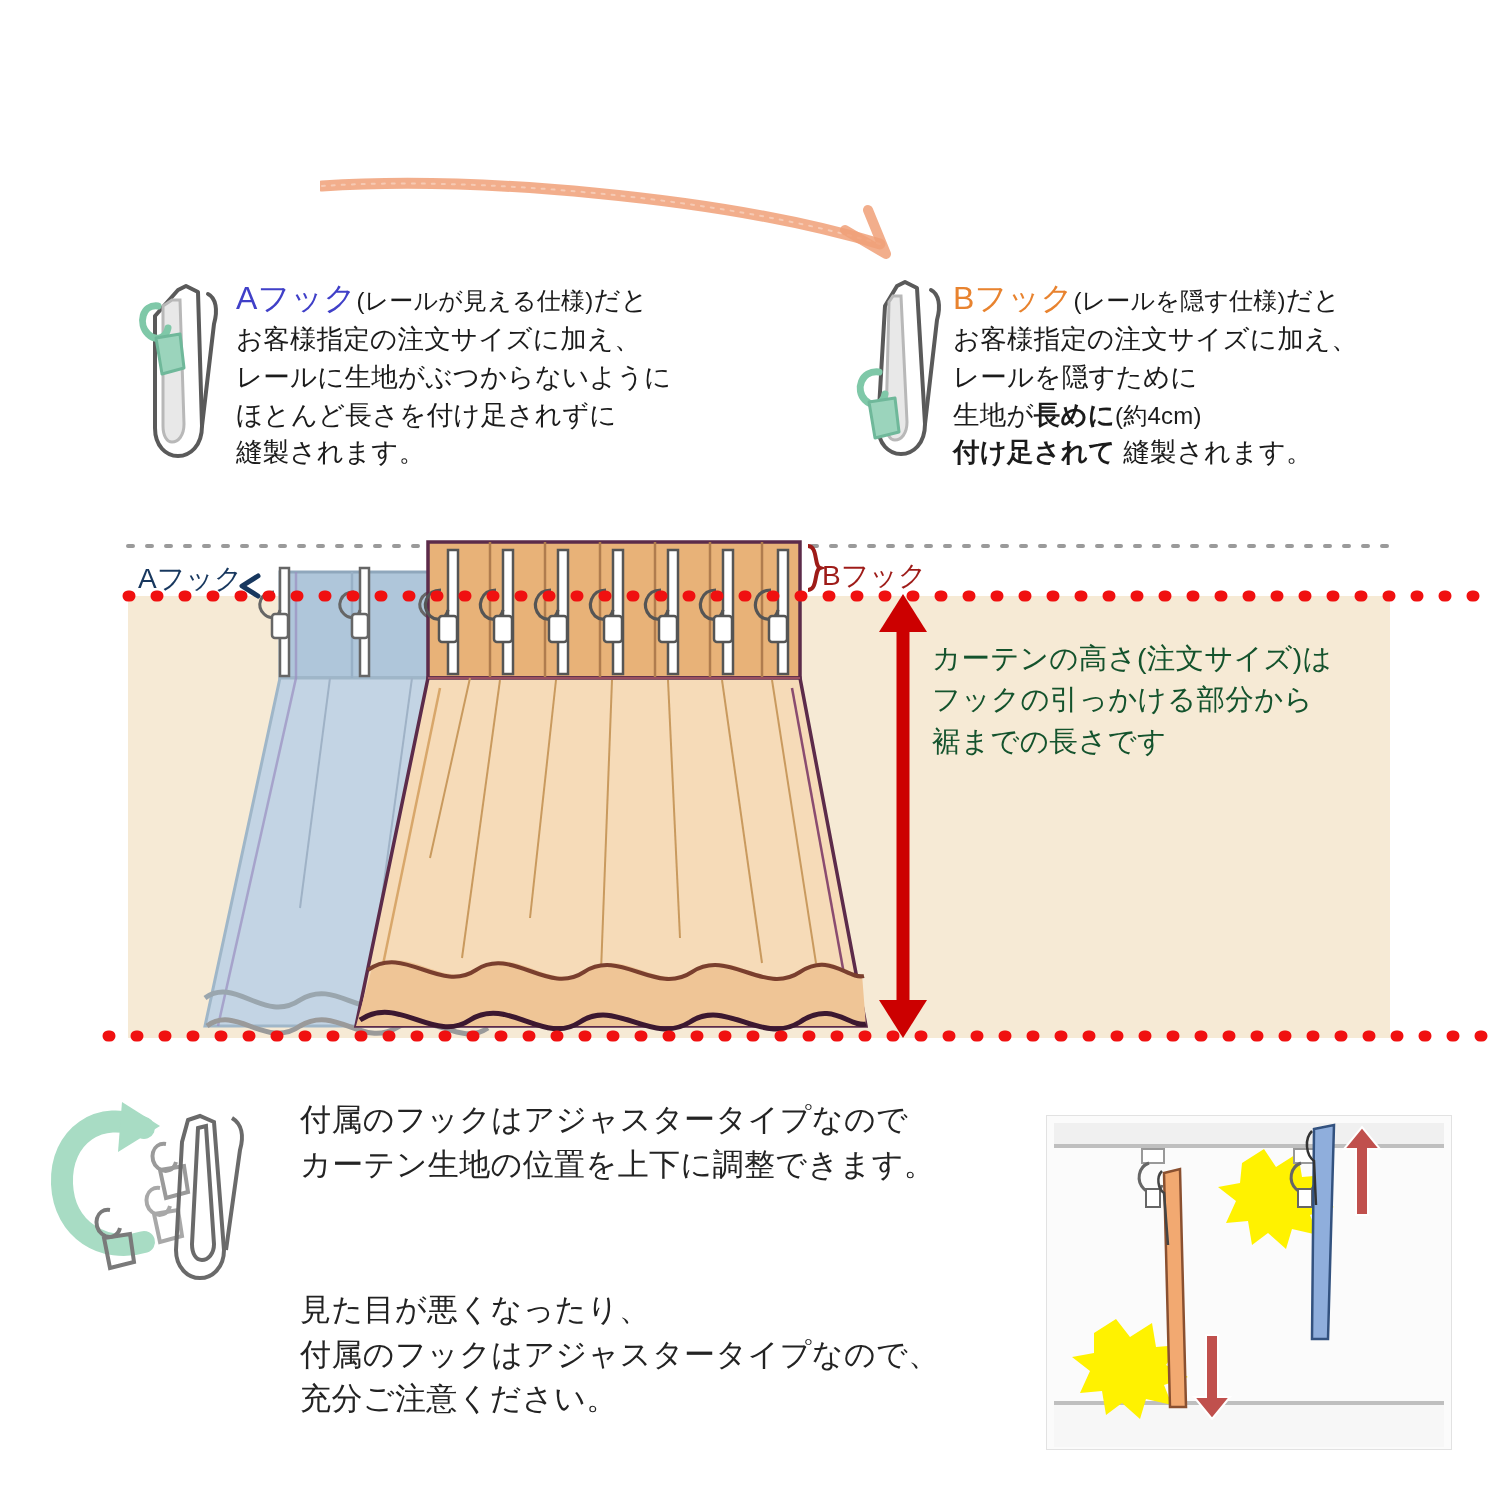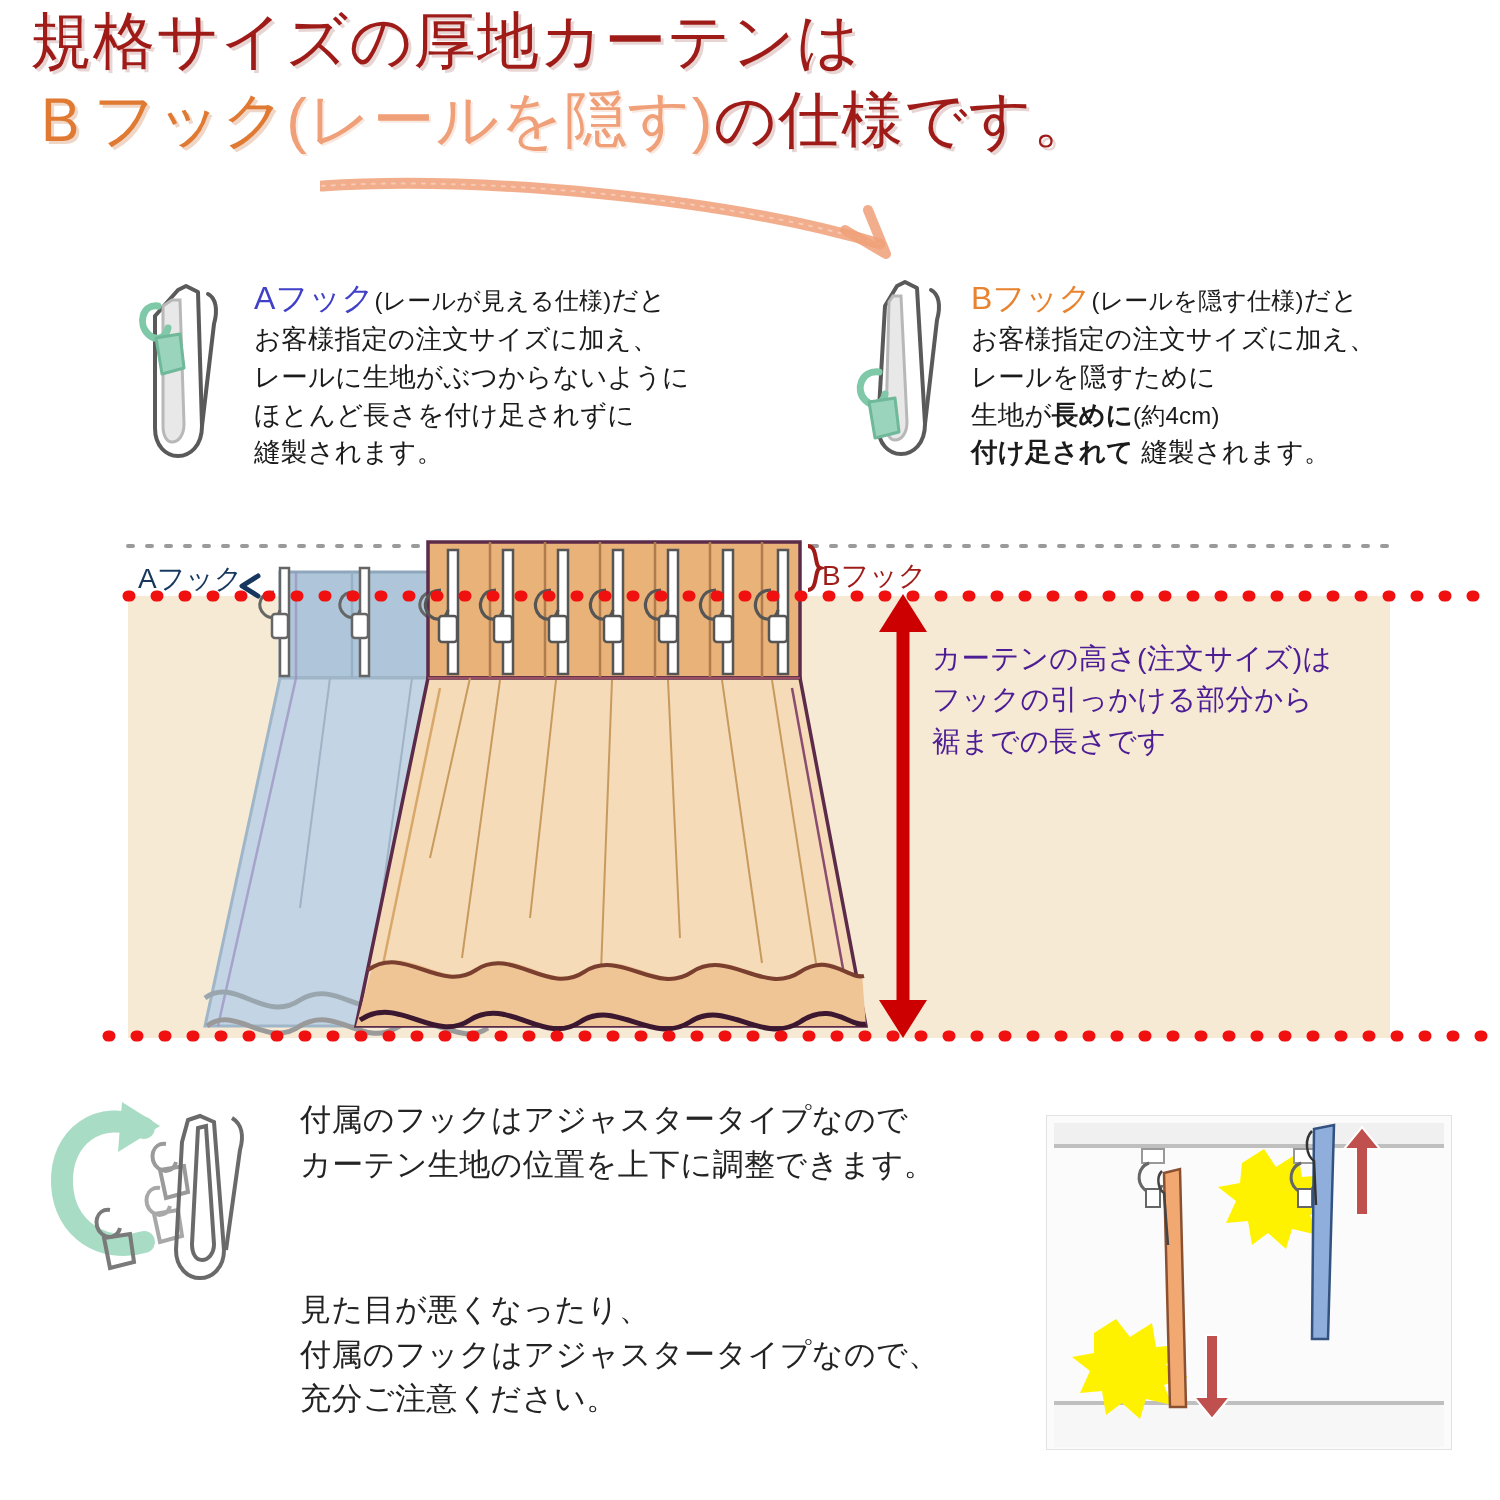--- a/index.html
+++ b/index.html
@@ -22,61 +22,57 @@
 
   
   .curve-arrow { position: absolute; left: 320px; top: 168px;
                  width: 700px; height: 110px; pointer-events: none; }
 
   
   .hook-panel { position: absolute; display: flex; align-items: flex-start; }
   #panel-a { left: 128px; top: 276px; }
   #panel-b { left: 845px; top: 276px; }
   .hook-icon { width: 108px; height: 190px; flex: 0 0 108px; }
-  .hook-text { margin-left: 18px; }
+  .hook-text { margin-left: 0; }
   .hook-text .hline { font-size: 26.5px; line-height: 1.42; color: #1b1b1b;
                       white-space: nowrap; letter-spacing: .2px; }
   .hook-name-a { color: #4040C8; font-size: 32px; }
   .hook-name-b { color: #E8832F; font-size: 32px; }
   .hk-sub { font-size: 24px; }
   .hk-bold { font-weight: bold; }
 
   
   #diagram { position: absolute; left: 0px; top: 528px; width: 1500px; height: 540px; }
   .diag-label { position: absolute; font-size: 27px; white-space: nowrap; }
   #label-ahook { left: 138px; top: 560px; color: #17375E; font-size: 28px; }
   #label-bhook { left: 822px; top: 557px; color: #9E1B18; font-size: 28px; }
 
   
   #note-measure { position: absolute; left: 932px; top: 638px; }
-  #note-measure .nline { font-size: 28.5px; line-height: 1.45; color: #4c1d95;
+  #note-measure .nline { font-size: 28.5px; line-height: 1.45; color: #14532d;
                          white-space: nowrap; letter-spacing: .3px; }
   #note-warn { position: absolute; left: 932px; top: 795px; }
   #note-warn .nline { font-size: 28.5px; line-height: 1.45; color: #1b1b1b;
                       white-space: nowrap; letter-spacing: .3px; }
   #note-warn .nline.red { color: #E02020; padding-left: 34px; }
 
   
   #rot-icon { position: absolute; left: 48px; top: 1092px; width: 235px; height: 215px; }
   #bottom-text-1 { position: absolute; left: 300px; top: 1098px; }
   #bottom-text-2 { position: absolute; left: 300px; top: 1288px; }
   .btxt { font-size: 31px; line-height: 1.44; color: #232323;
           white-space: nowrap; letter-spacing: .4px; }
   #rail-demo { position: absolute; left: 1046px; top: 1115px;
                width: 406px; height: 335px; }
 </style>
 </head>
 <body>
 
 <div id="page">
 
-  <div class="title-block">
-    <div class="title-line t-dark">規格サイズの厚地カーテンは</div>
-    <div class="title-line l2"><span class="t-orange">Ｂフック</span><span class="t-salmon">(レールを隠す)</span><span class="t-dark">の仕様です。</span></div>
-  </div>
 
   <svg class="curve-arrow" viewBox="0 0 700 110">
     <path d="M2,18 C150,8 400,28 560,76" fill="none" stroke="#F0A078" stroke-width="11" stroke-linecap="round" opacity=".85"></path>
     <path d="M2,18 C150,8 400,28 560,76" fill="none" stroke="#FFFFFF" stroke-width="2" stroke-linecap="round" opacity=".35" stroke-dasharray="3 7"></path>
     <path d="M525,62 L566,86 L548,42" fill="none" stroke="#F0A078" stroke-width="10" stroke-linecap="round" stroke-linejoin="round" opacity=".85"></path>
   </svg>
 
   <div class="hook-panel" id="panel-a">
     <svg class="hook-icon" viewBox="0 0 108 190">
       <g filter="">

